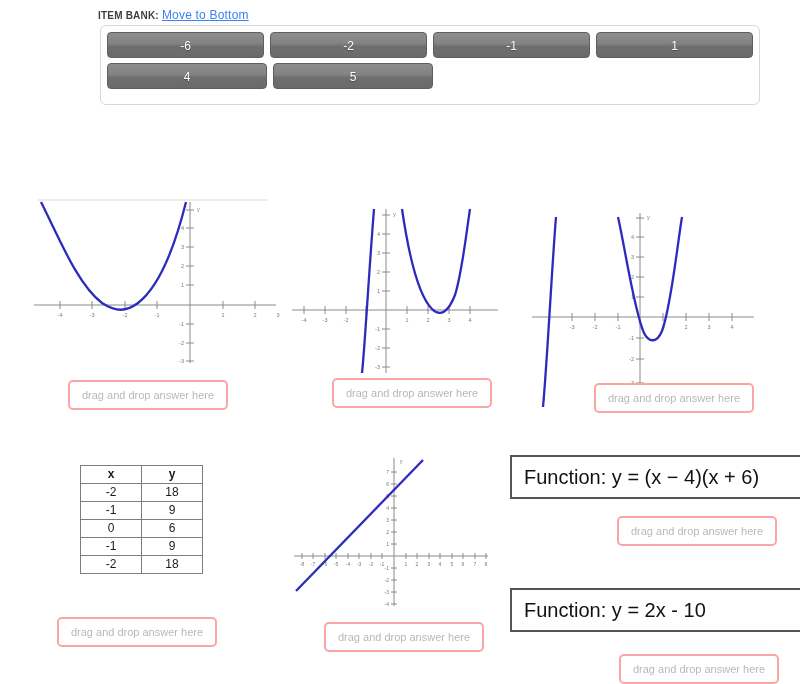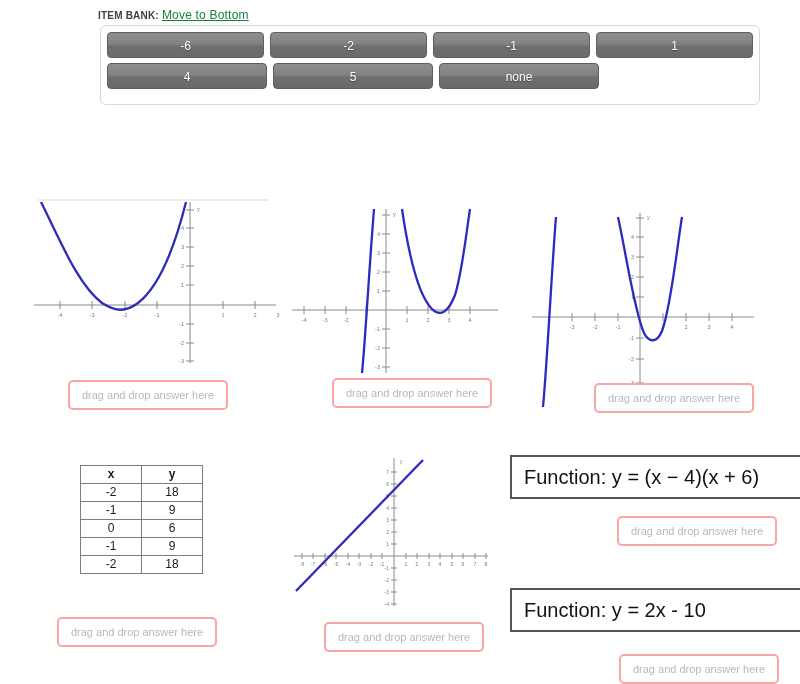--- a/index.html
+++ b/index.html
@@ -6,21 +6,21 @@
   body{
     width:800px;height:684px;position:relative;overflow:hidden;
     background:#ffffff;
     font-family:"Liberation Sans", sans-serif;
     -webkit-font-smoothing:antialiased;
   }
   .abs{position:absolute;}
 
   
   #item-bank-label{left:98px;top:8px;font-size:10px;font-weight:bold;color:#3f3f3f;letter-spacing:.2px;}
-  #item-bank-label .link{color:#15803d;text-decoration:underline;font-weight:normal;font-size:12px;cursor:pointer;}
+  #item-bank-label .link{color:#3b82f6;text-decoration:underline;font-weight:normal;font-size:12px;cursor:pointer;}
   #item-bank{
     left:100px;top:25px;width:660px;height:80px;
     border:1px solid #d8d8d8;border-radius:6px;background:#fff;
     box-sizing:border-box;padding:6px 6px;
   }
   .bank-row{display:flex;gap:6px;margin-bottom:5px;}
   .bank-item{
     width:160px;height:26px;line-height:26px;text-align:center;
     color:#ffffff;font-size:12px;border-radius:4px;
     background:linear-gradient(to bottom,#8e8e8e 0%,#828282 45%,#6f6f6f 55%,#6a6a6a 100%);
@@ -66,21 +66,20 @@
 <div class="abs" id="item-bank">
   <div class="bank-row">
     <div class="bank-item">-6</div>
     <div class="bank-item">-2</div>
     <div class="bank-item">-1</div>
     <div class="bank-item">1</div>
   </div>
   <div class="bank-row">
     <div class="bank-item">4</div>
     <div class="bank-item">5</div>
-    <div class="bank-item">none</div>
   </div>
 </div>
 
 <div class="abs topband" style="left:38px;top:199px;width:230px;"></div>
 <div class="abs graph" style="left:30px;top:200px;width:250px;height:165px;">
   <svg width="250" height="165" viewBox="0 0 250 165">
 
     <line x1="4" y1="105" x2="246" y2="105" stroke="#8a8a8a" stroke-width="1"></line>
     <line x1="160" y1="2" x2="160" y2="163" stroke="#8a8a8a" stroke-width="1"></line>
     <g stroke="#8a8a8a" stroke-width="1">

